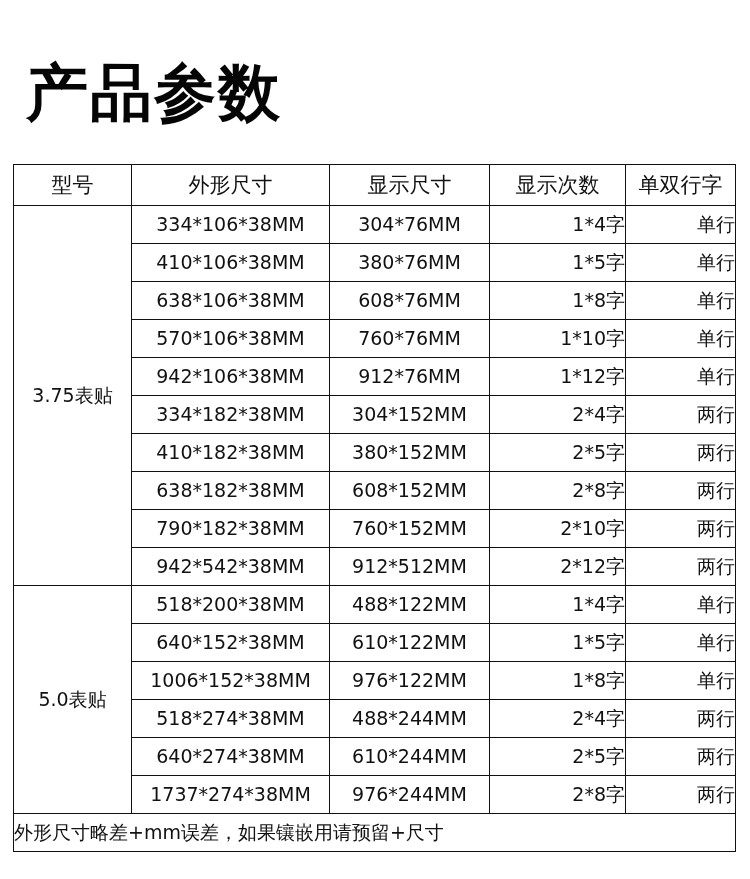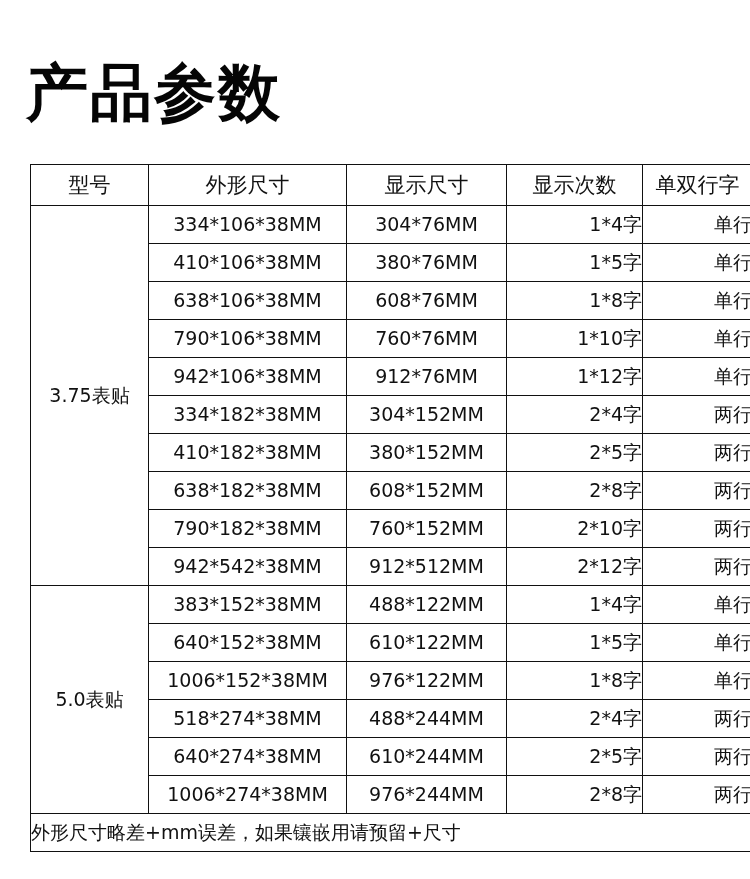--- a/index.html
+++ b/index.html
@@ -23,21 +23,21 @@
   .title {
     font-size: 62px;
     font-weight: bold;
     letter-spacing: 2px;
     line-height: 1;
     padding: 62px 12px 0 26px;
     color: #050505;
     font-family: "DejaVu Sans", "Liberation Sans", sans-serif;
   }
   .table-wrap {
-    margin: 40px 14px 0 30px;
+    margin: 40px 14px 0 13px;
   }
   table.spec {
     border-collapse: collapse;
     width: 722px;
     table-layout: fixed;
     background: #fff;
   }
   table.spec td, table.spec th {
     border: 1px solid #111;
     font-size: 19px;
@@ -121,21 +121,21 @@
           <td class="count">1*5字</td>
           <td class="rows">单行</td>
         </tr>
         <tr>
           <td class="dim">638*106*38MM</td>
           <td class="disp">608*76MM</td>
           <td class="count">1*8字</td>
           <td class="rows">单行</td>
         </tr>
         <tr>
-          <td class="dim">790*106*38MM</td>
+          <td class="dim">570*106*38MM</td>
           <td class="disp">760*76MM</td>
           <td class="count">1*10字</td>
           <td class="rows">单行</td>
         </tr>
         <tr>
           <td class="dim">942*106*38MM</td>
           <td class="disp">912*76MM</td>
           <td class="count">1*12字</td>
           <td class="rows">单行</td>
         </tr>
@@ -165,21 +165,21 @@
         </tr>
         <tr>
           <td class="dim">942*542*38MM</td>
           <td class="disp">912*512MM</td>
           <td class="count">2*12字</td>
           <td class="rows">两行</td>
         </tr>
 
         <tr>
           <td class="model" rowspan="6">5.0表贴</td>
-          <td class="dim">383*152*38MM</td>
+          <td class="dim">518*200*38MM</td>
           <td class="disp">488*122MM</td>
           <td class="count">1*4字</td>
           <td class="rows">单行</td>
         </tr>
         <tr>
           <td class="dim">640*152*38MM</td>
           <td class="disp">610*122MM</td>
           <td class="count">1*5字</td>
           <td class="rows">单行</td>
         </tr>
@@ -195,21 +195,21 @@
           <td class="count">2*4字</td>
           <td class="rows">两行</td>
         </tr>
         <tr>
           <td class="dim">640*274*38MM</td>
           <td class="disp">610*244MM</td>
           <td class="count">2*5字</td>
           <td class="rows">两行</td>
         </tr>
         <tr>
-          <td class="dim">1006*274*38MM</td>
+          <td class="dim">1737*274*38MM</td>
           <td class="disp">976*244MM</td>
           <td class="count">2*8字</td>
           <td class="rows">两行</td>
         </tr>
 
         <tr>
           <td class="note" colspan="5">外形尺寸略差+mm误差，如果镶嵌用请预留+尺寸</td>
         </tr>
 
       </tbody>

